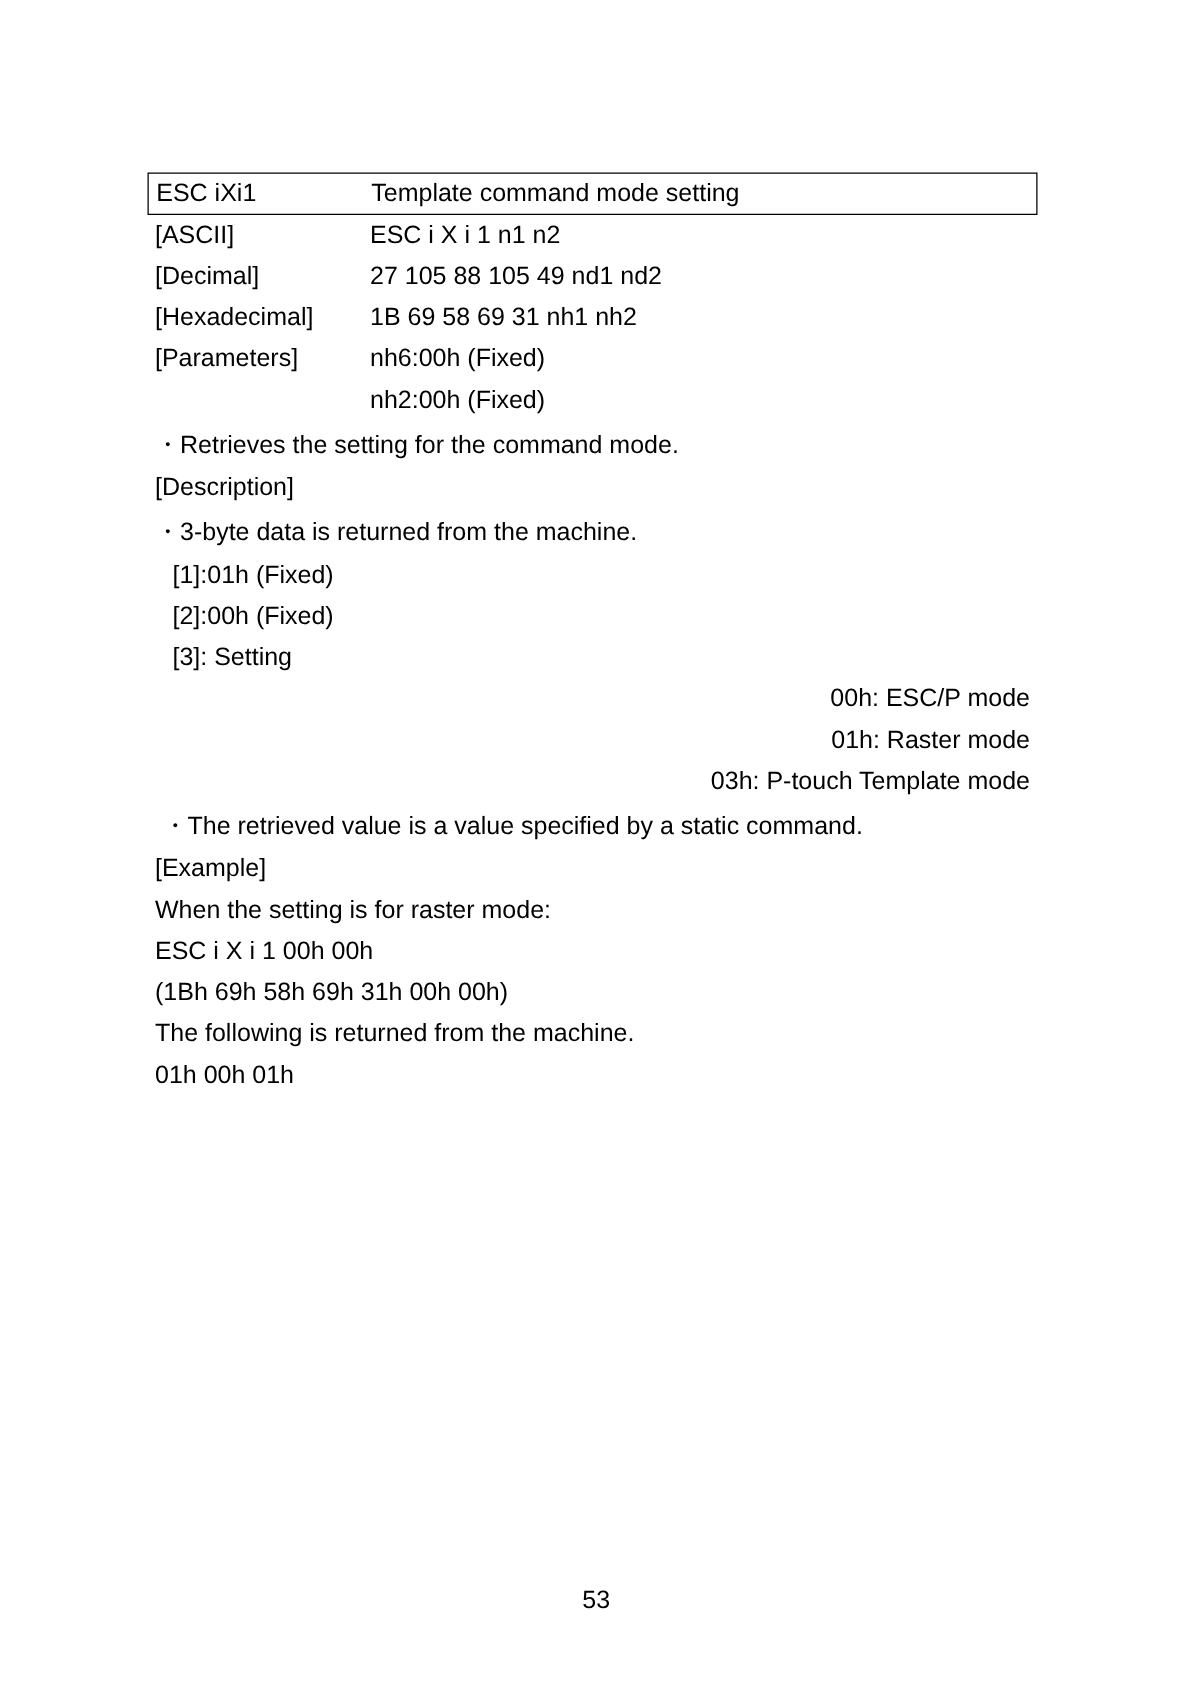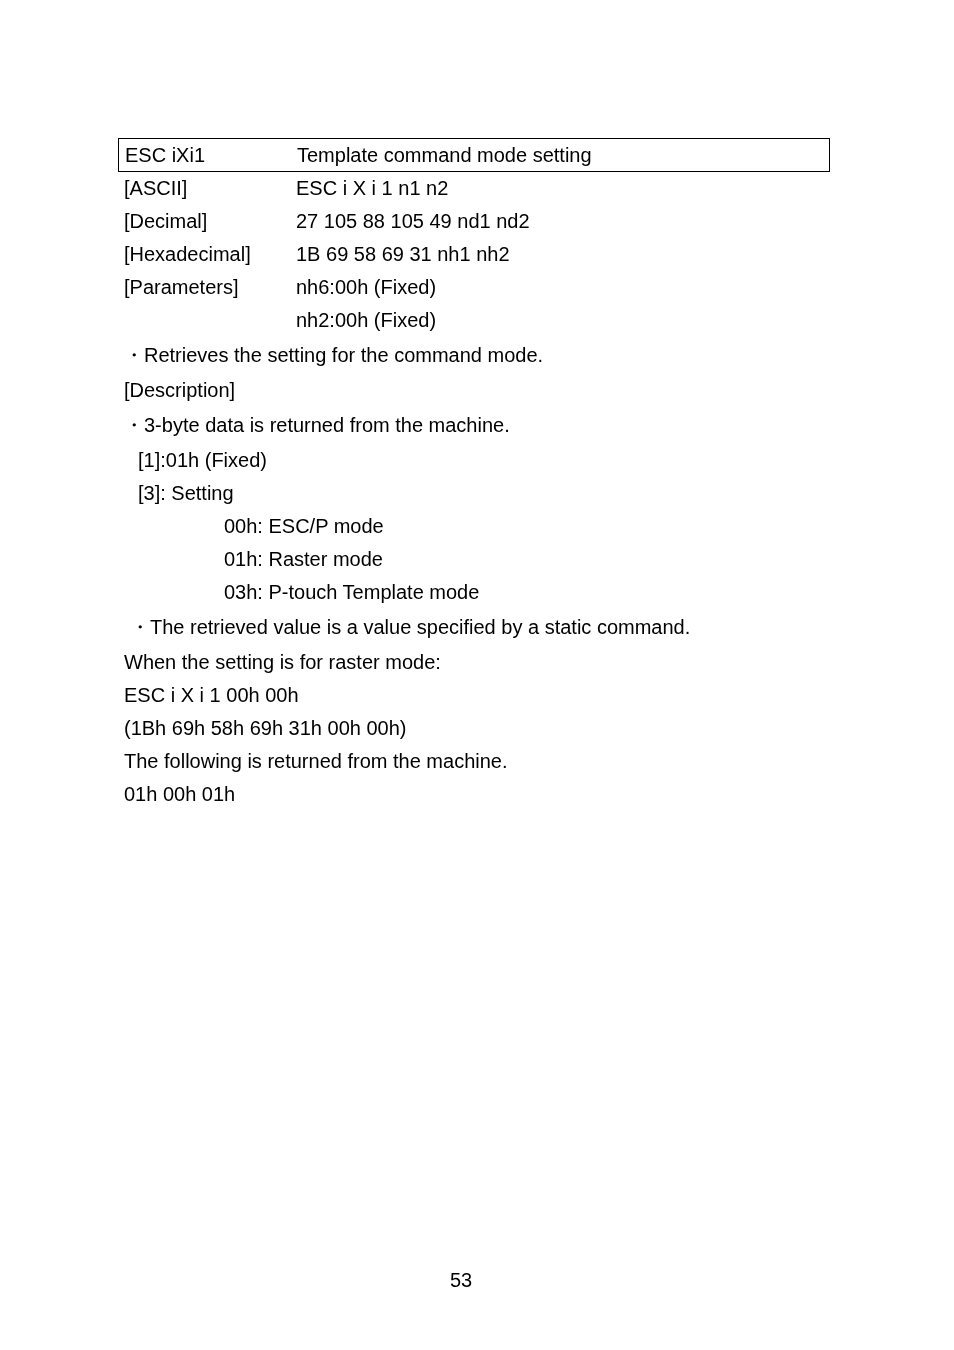--- a/index.html
+++ b/index.html
@@ -40,26 +40,26 @@
     padding: 5px 6px 5px 6px;
   }
   .def-row .col-label {
     width: 172px;
     flex: 0 0 172px;
   }
   .line {
     padding: 5px 6px 5px 6px;
   }
   .indent1 { padding-left: 20px; }
-  .indent2 { padding-left: 106px; }
+  .indent2 { padding-left: 106px; text-align: right; }
   .indent-bullet { padding-left: 12px; }
   .footer {
     position: absolute;
     bottom: 58px;
-    left: 0;
+    left: 16px;
     width: 100%;
     text-align: center;
     font-size: 20px;
   }
 </style>
 </head>
 <body>
 
 <div class="page">
 
@@ -88,28 +88,30 @@
     <div class="col-label"></div>
     <div class="col-value">nh2:00h (Fixed)</div>
   </div>
 
   <div class="line">・Retrieves the setting for the command mode.</div>
 
   <div class="line">[Description]</div>
   <div class="line">・3-byte data is returned from the machine.</div>
 
   <div class="line indent1">[1]:01h (Fixed)</div>
+  <div class="line indent1">[2]:00h (Fixed)</div>
   <div class="line indent1">[3]: Setting</div>
 
   <div class="line indent2">00h: ESC/P mode</div>
   <div class="line indent2">01h: Raster mode</div>
   <div class="line indent2">03h: P-touch Template mode</div>
 
   <div class="line indent-bullet">・The retrieved value is a value specified by a static command.</div>
 
+  <div class="line">[Example]</div>
   <div class="line">When the setting is for raster mode:</div>
   <div class="line">ESC i X i 1 00h 00h</div>
   <div class="line">(1Bh 69h 58h 69h 31h 00h 00h)</div>
   <div class="line">The following is returned from the machine.</div>
   <div class="line">01h 00h 01h</div>
 
   <div class="footer">53</div>
 </div>
 
 </body></html>

